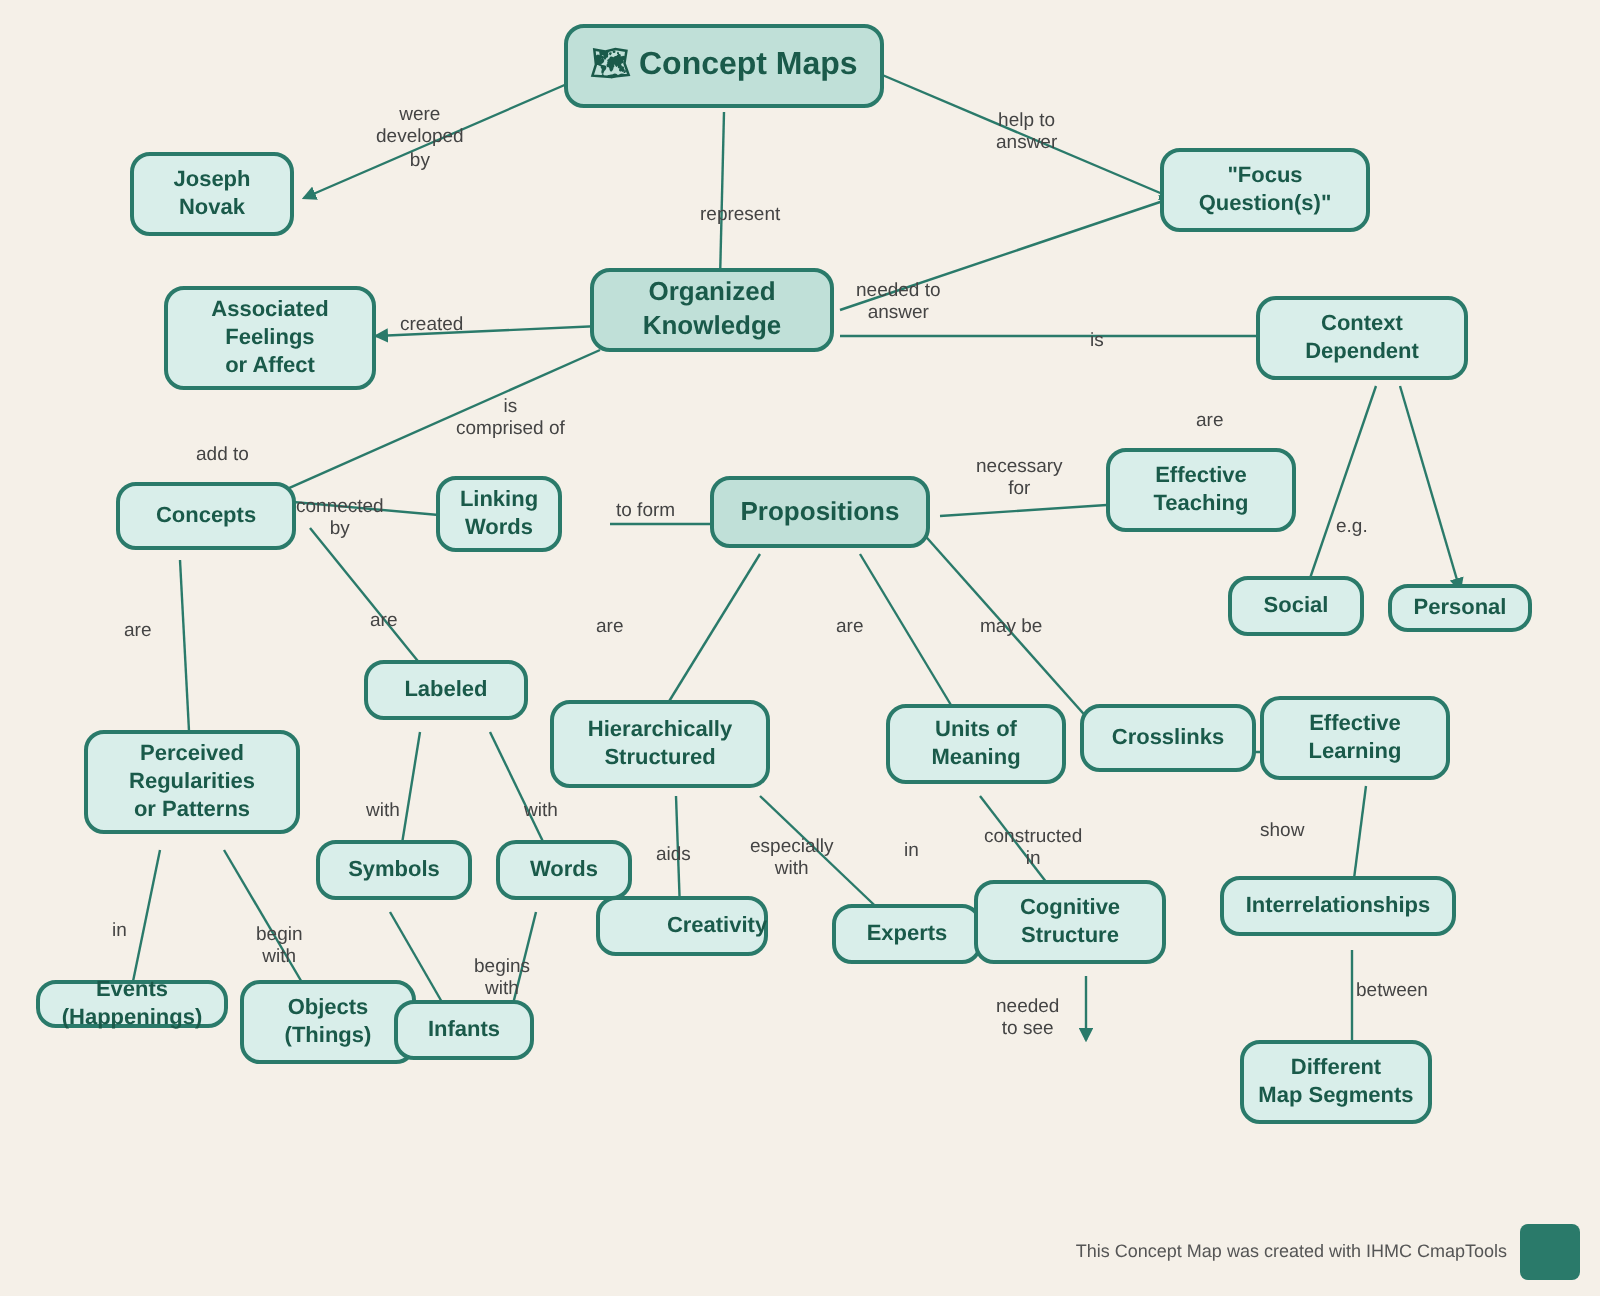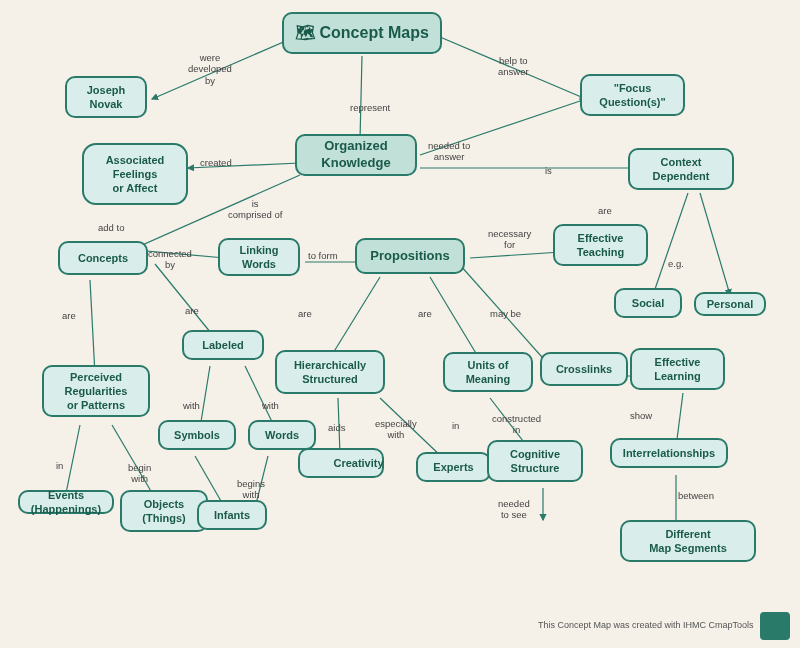--- a/index.html
+++ b/index.html
@@ -151,36 +151,36 @@
   <div class="node" style="left:580px;top:74px;width:105px;height:42px;">
     <span style="white-space:pre-line;">"Focus
 Question(s)"</span>
   </div>
 
   <div class="node main" style="left:295px;top:134px;width:122px;height:42px;">
     <span style="white-space:pre-line;">Organized
 Knowledge</span>
   </div>
 
-  <div class="node" style="left:82px;top:143px;width:106px;height:62px;border-radius:14px;">
+  <div class="node" style="left:82px;top:143px;width:106px;height:52px;">
     <span style="white-space:pre-line;">Associated
 Feelings
 or Affect</span>
   </div>
 
   <div class="node" style="left:628px;top:148px;width:106px;height:42px;">
     <span style="white-space:pre-line;">Context
 Dependent</span>
   </div>
 
   <div class="node" style="left:58px;top:241px;width:90px;height:34px;">
     <span>Concepts</span>
   </div>
 
-  <div class="node" style="left:218px;top:238px;width:82px;height:38px;">
+  <div class="node" style="left:218px;top:238px;width:63px;height:38px;">
     <span style="white-space:pre-line;">Linking
 Words</span>
   </div>
 
   <div class="node main" style="left:355px;top:238px;width:110px;height:36px;">
     <span>Propositions</span>
   </div>
 
   <div class="node" style="left:553px;top:224px;width:95px;height:42px;">
     <span style="white-space:pre-line;">Effective
@@ -256,21 +256,21 @@
 
   <div class="node" style="left:120px;top:490px;width:88px;height:42px;">
     <span style="white-space:pre-line;">Objects
 (Things)</span>
   </div>
 
   <div class="node" style="left:197px;top:500px;width:70px;height:30px;">
     <span>Infants</span>
   </div>
 
-  <div class="node" style="left:620px;top:520px;width:136px;height:42px;">
+  <div class="node" style="left:620px;top:520px;width:96px;height:42px;">
     <span style="white-space:pre-line;">Different
 Map Segments</span>
   </div>
 
   <div class="link-label" style="left:188px;top:52px;">were<br>developed<br>by</div>
   <div class="link-label" style="left:498px;top:55px;">help to<br>answer</div>
   <div class="link-label" style="left:350px;top:102px;">represent</div>
   <div class="link-label" style="left:200px;top:157px;">created</div>
   <div class="link-label" style="left:428px;top:140px;">needed to<br>answer</div>
   <div class="link-label" style="left:545px;top:165px;">is</div>

